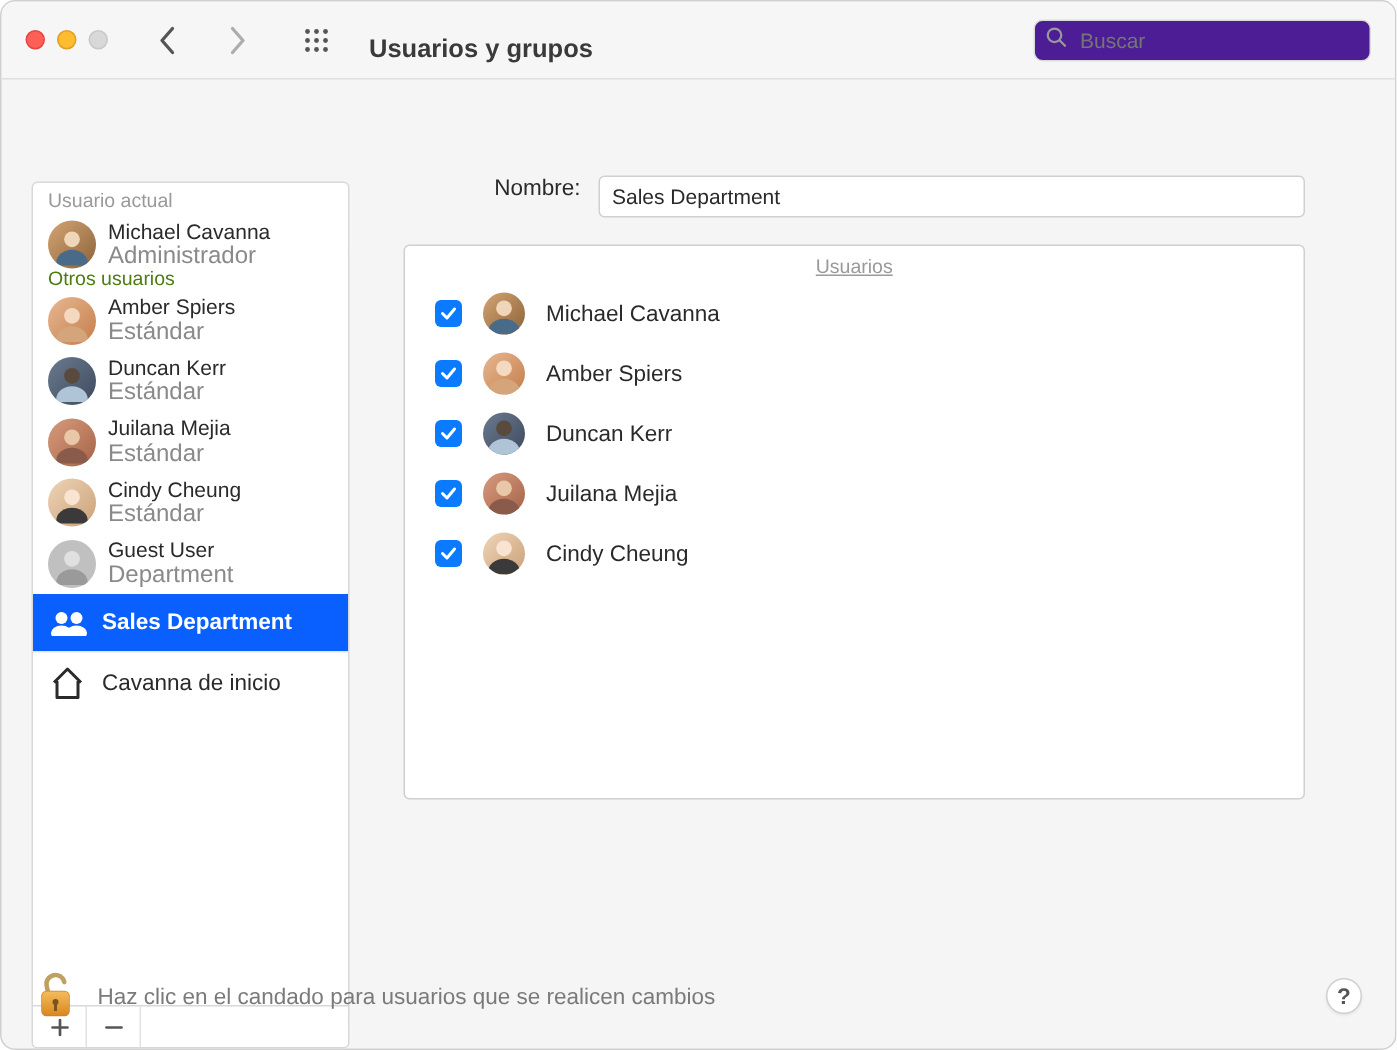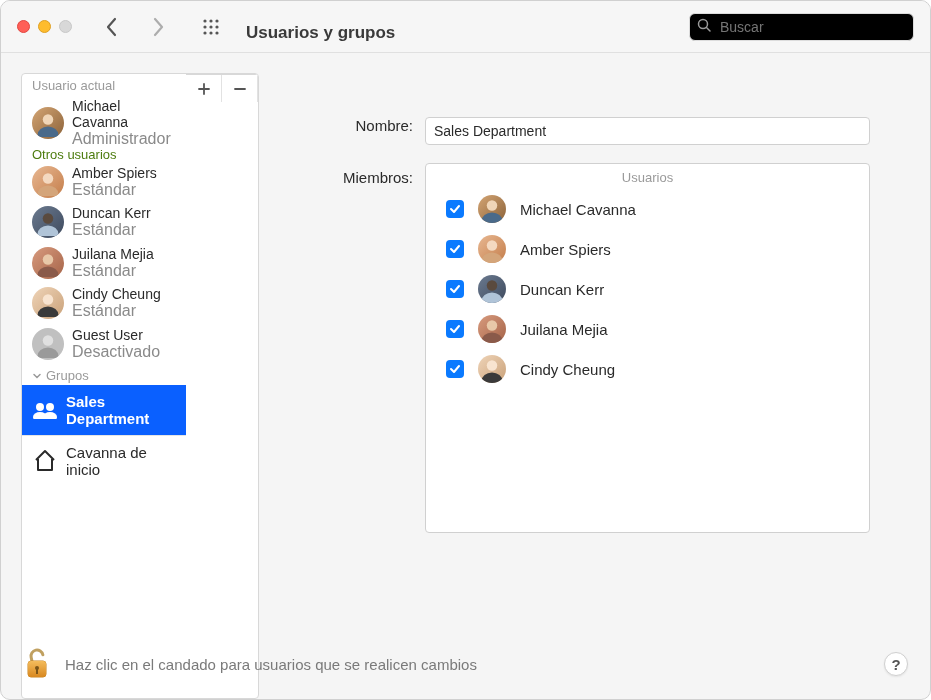--- a/index.html
+++ b/index.html
@@ -34,34 +34,35 @@
     .tl-close { background: #ff5f57; border: 0.5px solid #e24640; }
     .tl-min { background: #febc2e; border: 0.5px solid #dfa023; }
     .tl-max { background: #d8d8d8; border: 0.5px solid #c8c8c8; }
     .nav-arrows { display: flex; gap: 18px; margin-right: 10px; }
     .nav-arrow { width: 30px; height: 30px; display: flex; align-items: center; justify-content: center; color: #555; }
     .apps-icon { width: 30px; height: 30px; display: flex; align-items: center; justify-content: center; color: #555; margin-right: 8px; }
     .window-title { font-size: 17px; font-weight: 600; color: #3a3a3a; margin-top: 12px; }
     .search-wrap { margin-left: auto; position: relative; }
     .search-input {
       width: 225px; height: 28px; border-radius: 6px; border: 1px solid #dcdcdc;
-      background: #000000; padding: 0 10px 0 30px; font-size: 14px; color: #888;
+      background: #4c1d95; padding: 0 10px 0 30px; font-size: 14px; color: #888;
     }
     .search-icon-pos { position: absolute; left: 8px; top: 50%; transform: translateY(-50%); color: #999; }
 
     .content { flex: 1; display: flex; padding: 20px 20px 0 20px; gap: 18px; position: relative; }
     
     .sidebar {
-      width: 238px;
+      width: 212px;
       background: #fff;
       border: 1px solid #d8d8d8;
       border-radius: 4px;
       display: flex;
-      flex-direction: row;
+      flex-direction: column;
       overflow: hidden;
+      margin-top: 48px;
     }
     .sidebar-scroll { flex: 1; overflow: hidden; }
     .section-header {
       font-size: 13px; color: #9a9a9a; padding: 4px 10px 2px;
       display: flex; align-items: center; gap: 4px;
     }
     .section-header .chev { width: 10px; height: 10px; }
     .user-row {
       display: flex; align-items: center; gap: 8px;
       padding: 3px 10px 3px 10px;
@@ -117,21 +118,21 @@
       padding: 0 8px; font-size: 14px; background: #fff; color: #2a2a2a;
     }
     .members-label { width: 130px; text-align: right; font-size: 15px; color: #2a2a2a; padding-right: 12px; padding-top: 6px; }
     .members-row { display: flex; align-items: flex-start; }
     .members-box {
       flex: 1; height: 370px; background: #fff;
       border: 1px solid #d0d0d0; border-radius: 4px; overflow: hidden;
     }
     .members-header {
       text-align: center; font-size: 13px; color: #9a9a9a;
-      padding: 6px 0 4px; border-bottom: 0;
+      padding: 6px 0 4px; border-bottom: 0; text-decoration: underline;
     }
     .member-row {
       display: flex; align-items: center; gap: 14px;
       padding: 6px 20px;
     }
     .checkbox {
       width: 18px; height: 18px; border-radius: 4px;
       background: #0a7aff; display: flex; align-items: center; justify-content: center;
       flex-shrink: 0;
     }
@@ -274,30 +275,24 @@
         </div>
         <div class="user-row">
           <div class="avatar guest">
               <svg viewBox="0 0 32 32">
                 <circle cx="16" cy="12" r="6" fill="#e0e0e0"></circle>
                 <ellipse cx="16" cy="30" rx="12" ry="10" fill="#9a9a9a"></ellipse>
               </svg>
             </div>
           <div class="user-info">
             <span class="user-name">Guest User</span>
-            <span class="user-role">Desactivado</span>
-          </div>
-        </div>
-
-        <div class="section-header">
-          <svg class="chev" viewBox="0 0 10 10">
-              <path d="M2 3.5 L5 6.5 L8 3.5" stroke="#9a9a9a" stroke-width="1.5" fill="none" stroke-linecap="round"></path>
-            </svg>
-          <span>Grupos</span>
-        </div>
+            <span class="user-role">Department</span>
+          </div>
+        </div>
+
         <div class="group-row-selected">
           <span class="group-icon">
             <svg width="26" height="18" viewBox="0 0 26 18" fill="#fff">
                 <circle cx="8" cy="6" r="4"></circle>
                 <circle cx="18" cy="6" r="4"></circle>
                 <ellipse cx="8" cy="16" rx="7" ry="5"></ellipse>
                 <ellipse cx="18" cy="16" rx="7" ry="5"></ellipse>
               </svg>
           </span>
           <span class="group-name">Sales Department</span>
@@ -325,21 +320,20 @@
         </div>
       </div>
     </div>
 
     <div class="main-panel">
       <div class="form-row">
         <div class="form-label">Nombre:</div>
         <input class="name-input" value="Sales Department" style="">
       </div>
       <div class="members-row">
-        <div class="members-label">Miembros:</div>
         <div class="members-box">
           <div class="members-header">Usuarios</div>
 
           <div class="member-row">
             <div class="checkbox">
                 <svg viewBox="0 0 12 12">
                   <path d="M2 6 L5 9 L10 3" stroke="#fff" stroke-width="2" fill="none" stroke-linecap="round" stroke-linejoin="round"></path>
                 </svg>
               </div>
             <div class="member-avatar avatar c1">

